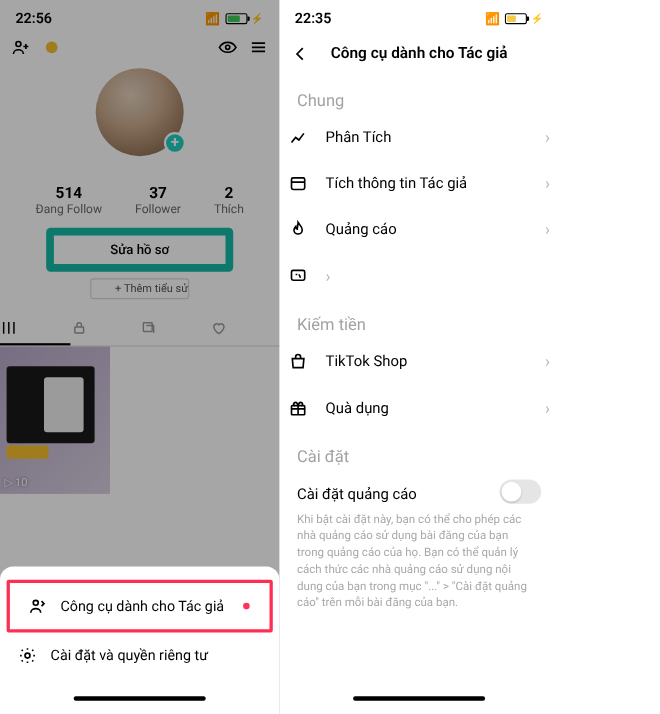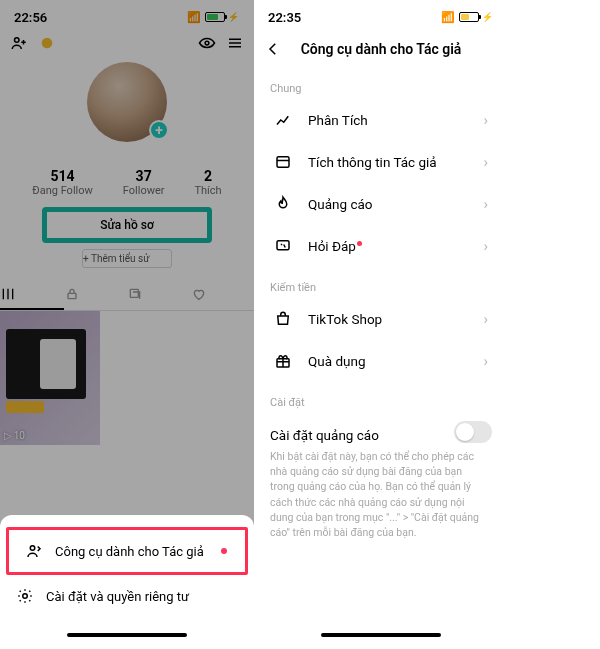--- a/index.html
+++ b/index.html
@@ -29,22 +29,22 @@
   .avatar-wrap { width: 80px; height: 80px; margin: 6px auto 2px auto; position: relative; }
   .avatar { width: 80px; height: 80px; border-radius: 50%; background: radial-gradient(circle at 40% 30%, #e3d2c0, #c8a98c 40%, #a07f64 70%, #6f5844); }
   .avatar-plus { position: absolute; right: -2px; bottom: 2px; width: 20px; height: 20px; border-radius: 50%; background: #1ecfc2; color: #fff; display: flex; align-items: center; justify-content: center; font-weight: 700; font-size: 14px; border: 2px solid #fff; }
   .handle-mask { width: 130px; height: 16px; background: #fff; margin: 4px auto 6px auto; border-radius: 2px; }
 
   .stats { display: flex; justify-content: center; gap: 30px; margin-top: 4px; }
   .stat { text-align: center; }
   .stat .num { font-weight: 700; font-size: 14px; }
   .stat .lbl { font-size: 11px; color: #6a6a6a; }
 
-  .edit-btn { width: 170px; margin: 10px auto 6px auto; border: 5px solid #14b8a6; border-radius: 4px; text-align: center; padding: 6px 0; font-size: 12px; font-weight: 500; }
-  .bio-btn { width: 90px; margin: 0 auto; border: 1px solid #d8d8d8; border-radius: 3px; text-align: left; padding: 3px 0; font-size: 10px; color: #555; }
+  .edit-btn { width: 170px; margin: 10px auto 6px auto; border: 7px solid #14b8a6; border-radius: 4px; text-align: center; padding: 6px 0; font-size: 12px; font-weight: 500; }
+  .bio-btn { width: 90px; margin: 0 auto; border: 1px solid #d8d8d8; border-radius: 3px; text-align: right; padding: 3px 0; font-size: 10px; color: #555; }
 
   .tabs { display: flex; margin-top: 12px; border-bottom: 1px solid #e0e0e0; }
   .tabs .tab { flex: 1; text-align: center; padding: 6px 0; color: #9a9a9a; }
   .tabs .tab.active { color: #000; border-bottom: 2px solid #000; }
 
   .grid { display: flex; flex-wrap: wrap; }
   .tile { width: 100px; height: 134px; position: relative; background: linear-gradient(135deg, #b9a9c8 0%, #d7cfe0 100%); }
   .tile .earbox { position: absolute; left: 6px; top: 18px; width: 80px; height: 70px; background: #1a1a1a; border-radius: 3px; }
   .tile .earbox::after { content: ""; position: absolute; left: 34px; top: 10px; width: 36px; height: 50px; background: #eee; border-radius: 3px; }
   .tile .stripe { position: absolute; left: 6px; top: 90px; width: 38px; height: 12px; background: #f7bf2e; border-radius: 2px; }
@@ -55,22 +55,22 @@
   .sheet-row { display: flex; align-items: center; gap: 12px; padding: 12px 16px; font-size: 13px; position: relative; }
   .sheet-row .dot { width: 6px; height: 6px; border-radius: 50%; background: #ff3358; position: absolute; right: 18px; }
   .highlight { border: 3px solid #ff2f54; border-radius: 2px; margin: 0 6px; }
   .home-indicator { width: 120px; height: 4px; background: #000; border-radius: 3px; margin: 16px auto 6px auto; }
 
   
   .r-header { display: flex; align-items: center; justify-content: center; position: relative; height: 38px; margin-top: 2px; }
   .r-header .back { position: absolute; left: 10px; font-size: 18px; }
   .r-title { font-size: 14px; font-weight: 600; }
 
-  .section-label { font-size: 11px; color: #a2a2a2; padding: 14px 24px 4px 16px; }
-  .row { display: flex; align-items: center; padding: 12px 20px; gap: 14px; }
+  .section-label { font-size: 15px; color: #a2a2a2; padding: 14px 24px 4px 16px; }
+  .row { display: flex; align-items: center; padding: 12px 8px; gap: 14px; }
   .row .ricon { width: 20px; text-align: center; font-size: 15px; }
   .row .rlabel { flex: 1; font-size: 13.5px; }
   .row .chev { color: #b8b8b8; font-size: 15px; }
   .row .reddot { width: 5px; height: 5px; border-radius: 50%; background: #ff3358; display: inline-block; vertical-align: super; margin-left: 1px; }
 
   .setting-row { padding: 8px 16px 4px 16px; display: flex; align-items: flex-end; justify-content: space-between; }
   .setting-row .slabel { font-size: 13.5px; }
   .toggle { width: 38px; height: 22px; background: #e5e5e5; border-radius: 11px; position: relative; }
   .toggle::after { content: ""; position: absolute; left: 2px; top: 2px; width: 18px; height: 18px; background: #fff; border-radius: 50%; box-shadow: 0 1px 2px rgba(0,0,0,0.2); }
   .setting-desc { font-size: 10.5px; line-height: 1.45; color: #a8a8a8; padding: 2px 21px 0 16px; }
@@ -270,21 +270,20 @@
       <span class="chev">›</span>
     </div>
 
     <div class="row">
       <span class="ricon">
         <svg viewBox="0 0 24 24" width="18" height="18" fill="none" stroke="#000" stroke-width="2">
             <rect x="4" y="5" width="16" height="12" rx="2"></rect>
             <path d="M9 10h2M13 10l2 4"></path>
           </svg>
       </span>
-      <span class="rlabel"><span>Hỏi Đáp</span><span class="reddot"></span></span>
       <span class="chev">›</span>
     </div>
 
     <div class="section-label">Kiếm tiền</div>
 
     <div class="row">
       <span class="ricon">
         <svg viewBox="0 0 24 24" width="18" height="18" fill="none" stroke="#000" stroke-width="2">
             <path d="M5 8h14l-1 11H6L5 8z"></path>
             <path d="M9 8V6a3 3 0 0 1 6 0v2"></path>

